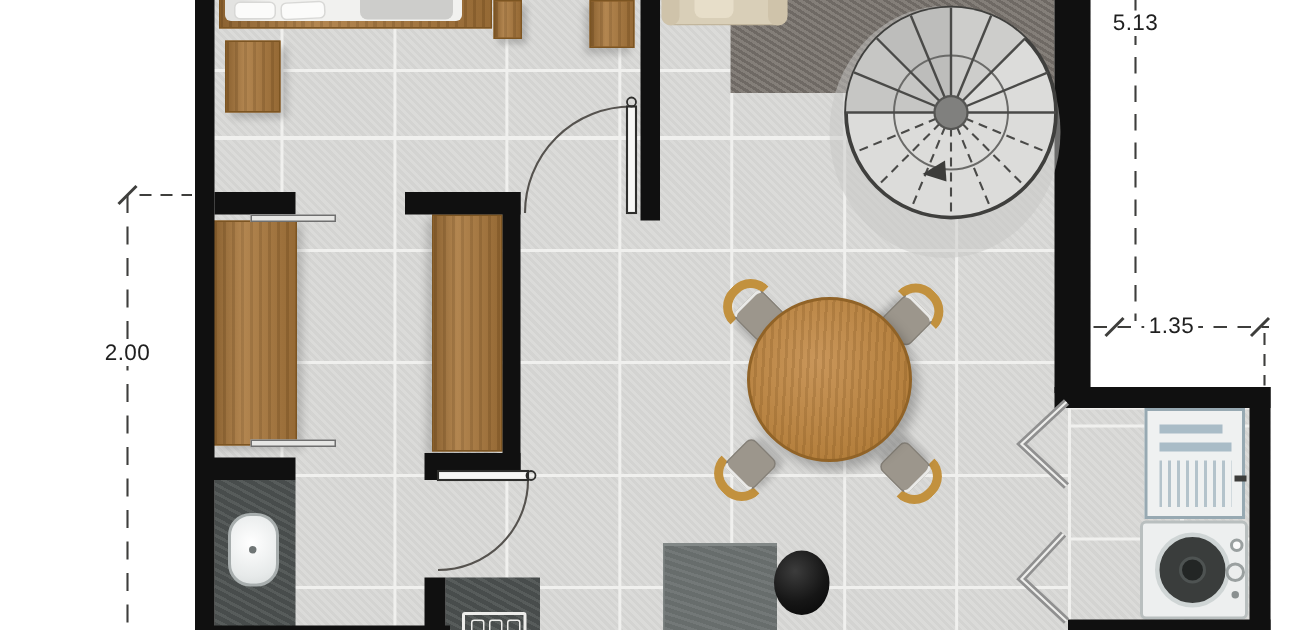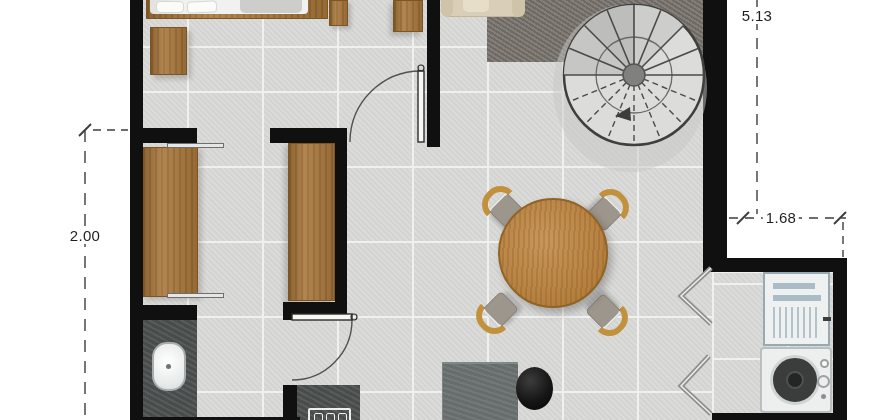--- a/index.html
+++ b/index.html
@@ -195,15 +195,15 @@
       <line class="tick" x1="737" y1="224" x2="749" y2="212"></line>
       <line class="tick" x1="834" y1="224" x2="846" y2="212"></line>
       <line class="dim" x1="843" y1="222" x2="843" y2="257" stroke-dasharray="8 6"></line>
       <line class="dim" x1="85" y1="130" x2="85" y2="420" stroke-dasharray="12 9"></line>
       <line class="dim" x1="93" y1="130" x2="128" y2="130" stroke-dasharray="8 6"></line>
       <line class="tick" x1="79" y1="136" x2="91" y2="124"></line>
     </g>
   </svg>
 
   <div class="dimlabel" style="left:757px;top:7px;">5.13</div>
-  <div class="dimlabel" style="left:781px;top:209px;">1.68</div>
+  <div class="dimlabel" style="left:781px;top:209px;">1.35</div>
   <div class="dimlabel" style="left:85px;top:227px;">2.00</div>
 </div>
 
 </body></html>

